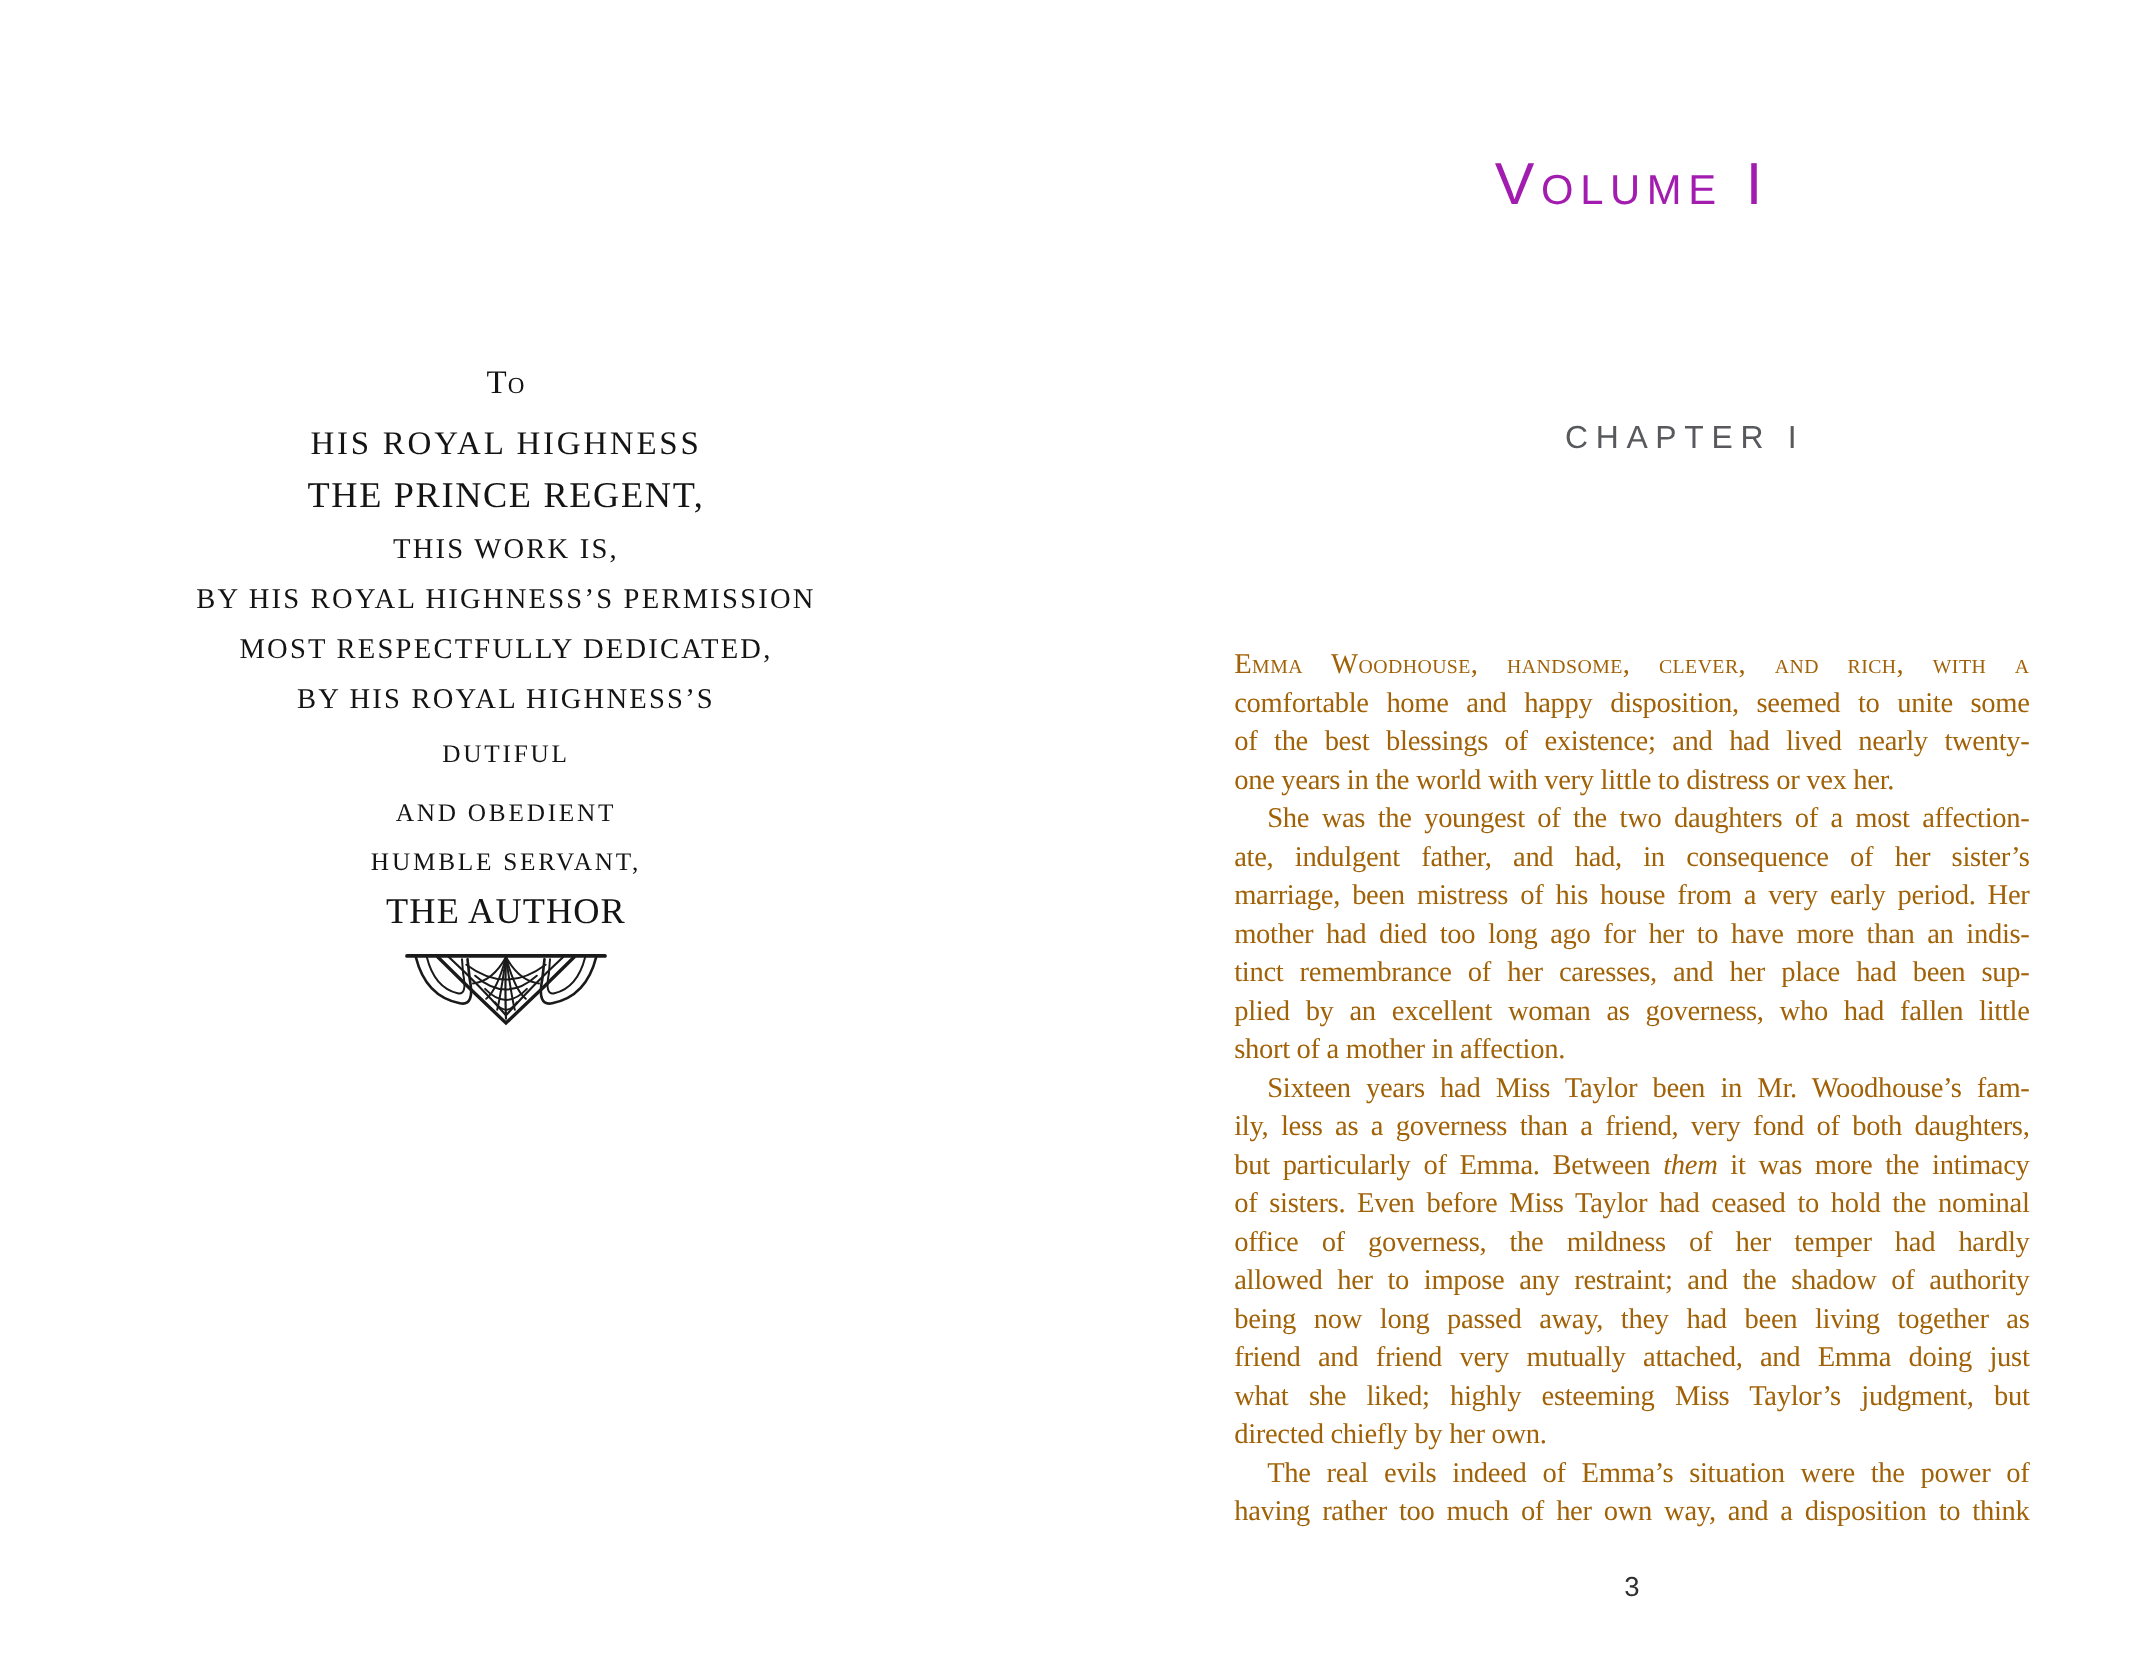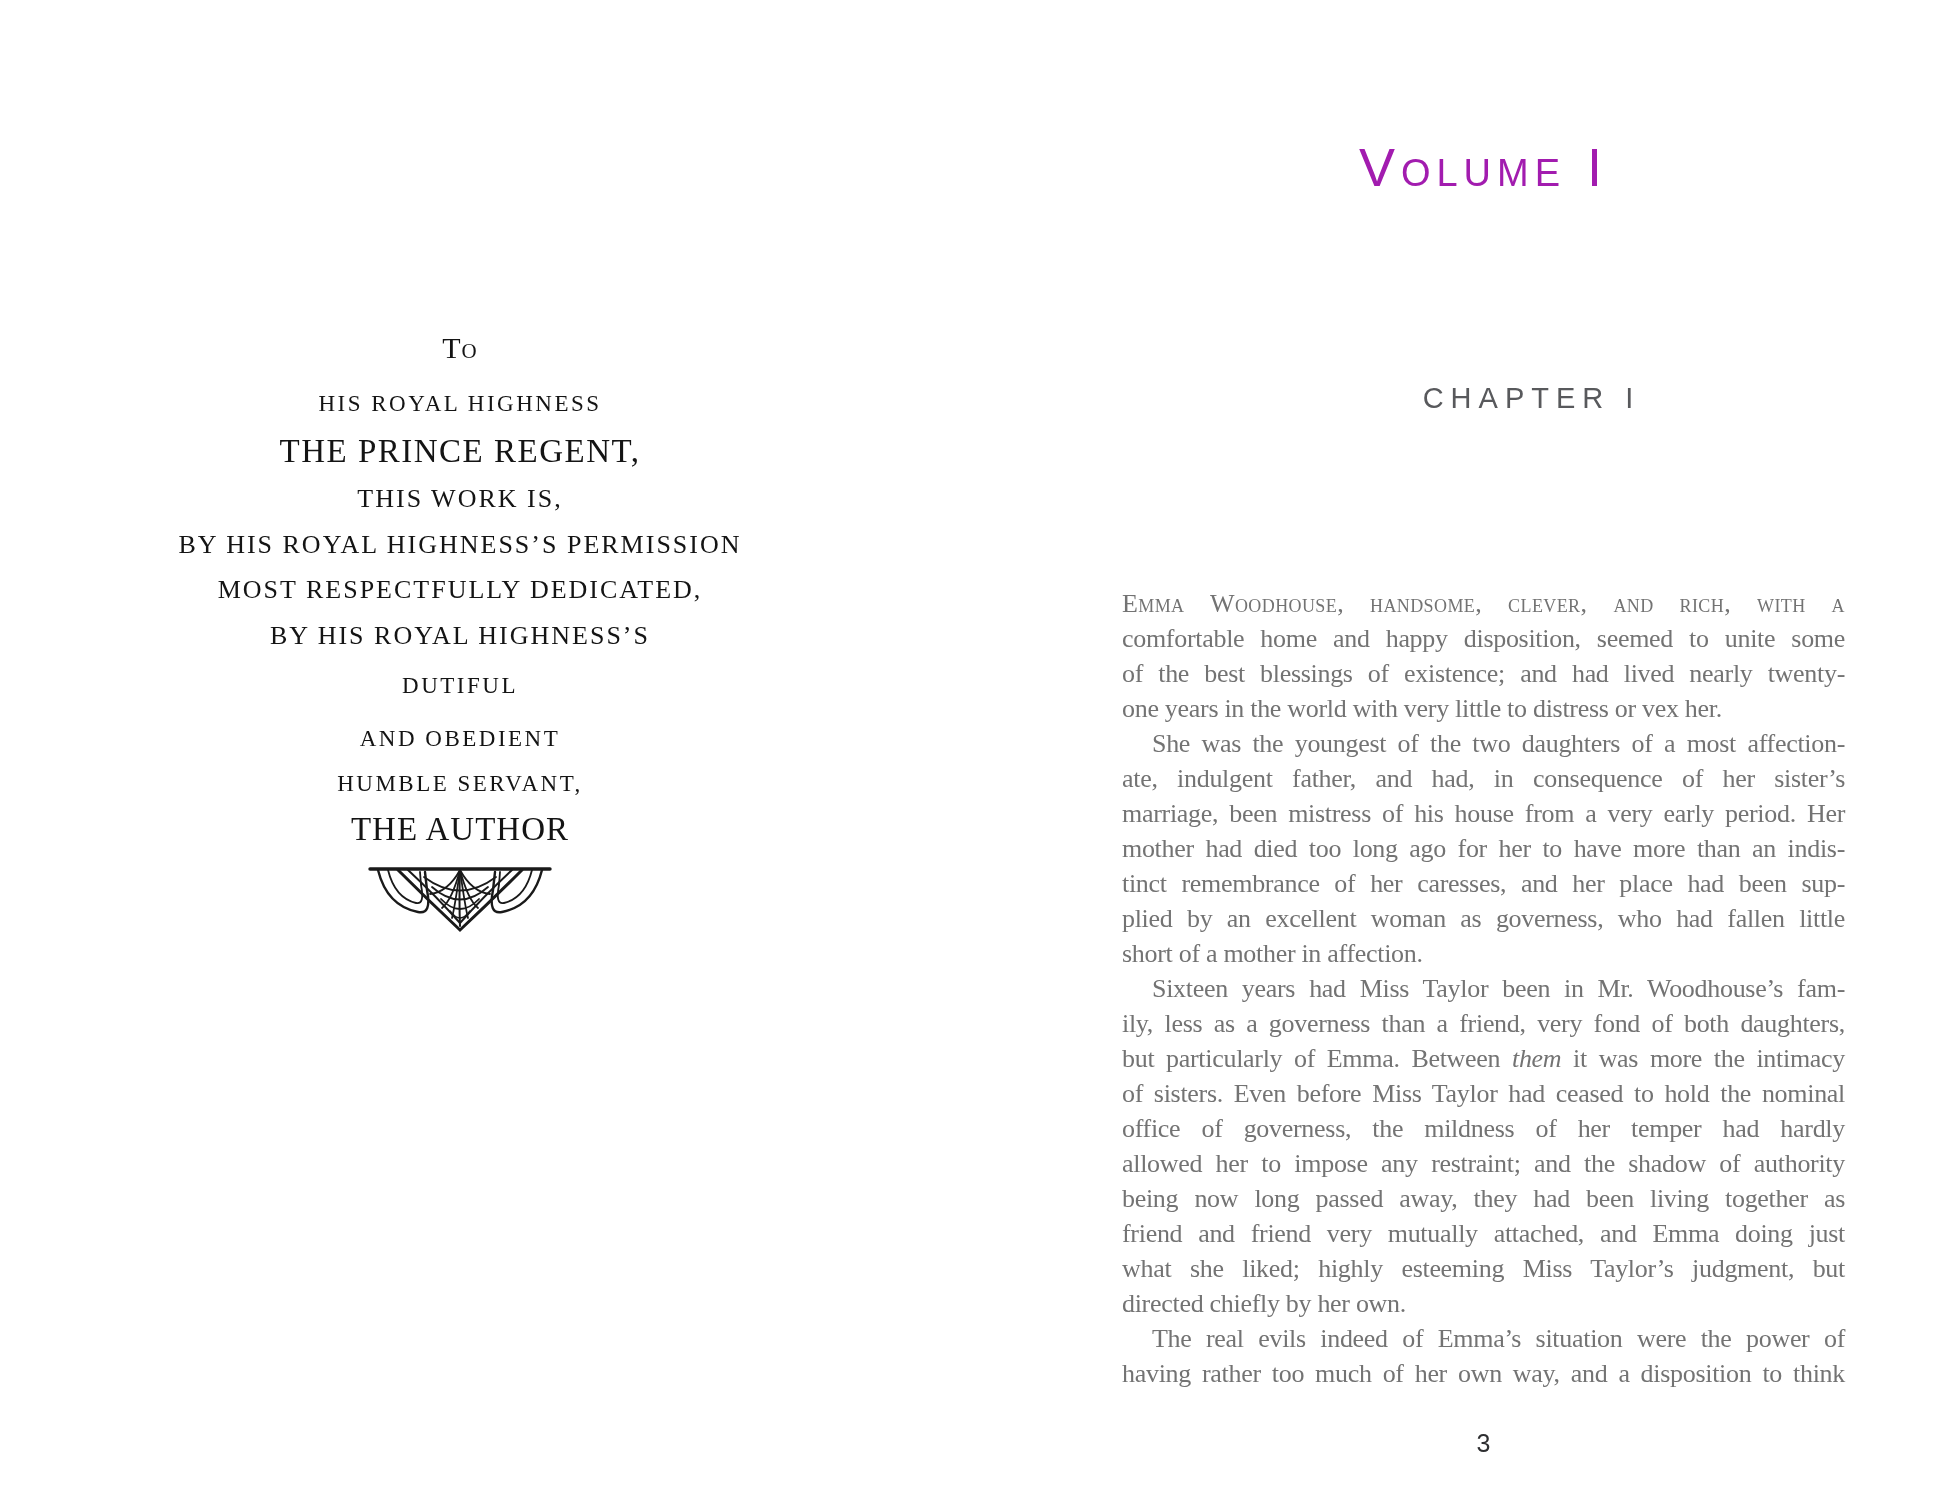--- a/index.html
+++ b/index.html
@@ -15,21 +15,21 @@
 
   
   .dedication {
     position: absolute;
     left: 95px; top: 331px; width: 730px;
     text-align: center;
     color: #141414;
   }
   .d-line { display: block; white-space: nowrap; }
   .d-to     { font-size: 30px; line-height: 34px; font-variant: small-caps; letter-spacing: 1px; }
-  .d-small1 { font-size: 23px; line-height: 28px; letter-spacing: 2.5px; margin-top: 25px; }
+  .d-small1 { font-size: 30px; line-height: 28px; letter-spacing: 2.5px; margin-top: 25px; }
   .d-large1 { font-size: 33px; line-height: 38px; letter-spacing: 1.5px; margin-top: 14px; }
   .d-med1   { font-size: 26px; line-height: 30px; letter-spacing: 2px;   margin-top: 14px; }
   .d-med2   { font-size: 26px; line-height: 30px; letter-spacing: 2px;   margin-top: 16px; }
   .d-med3   { font-size: 26px; line-height: 30px; letter-spacing: 2px;   margin-top: 15px; }
   .d-med4   { font-size: 26px; line-height: 30px; letter-spacing: 2px;   margin-top: 16px; }
   .d-small2 { font-size: 23px; line-height: 28px; letter-spacing: 2.5px; margin-top: 21px; }
   .d-small3 { font-size: 23px; line-height: 28px; letter-spacing: 2.5px; margin-top: 25px; }
   .d-small4 { font-size: 23px; line-height: 28px; letter-spacing: 2.5px; margin-top: 17px; }
   .d-large2 { font-size: 33px; line-height: 38px; letter-spacing: 1px;   margin-top: 12px; }
   .ornament-wrap { margin-top: 18px; }
@@ -55,21 +55,21 @@
     font-size: 29px; line-height: 34px;
     letter-spacing: 7px;
     color: #58595c;
     font-weight: 400;
   }
   .page-body {
     position: absolute;
     left: 1122px; top: 586px; width: 723px;
     font-size: 26px;
     letter-spacing: -0.3px;
-    color: #737373;
+    color: #a16207;
   }
   .ln {
     line-height: 35px;
     text-align: justify;
     text-align-last: justify;
     white-space: normal;
   }
   .ln.last { text-align-last: left; }
   .ln.ind  { text-indent: 30px; }
   .ln.sc   { font-variant: small-caps; letter-spacing: 0.4px; }

